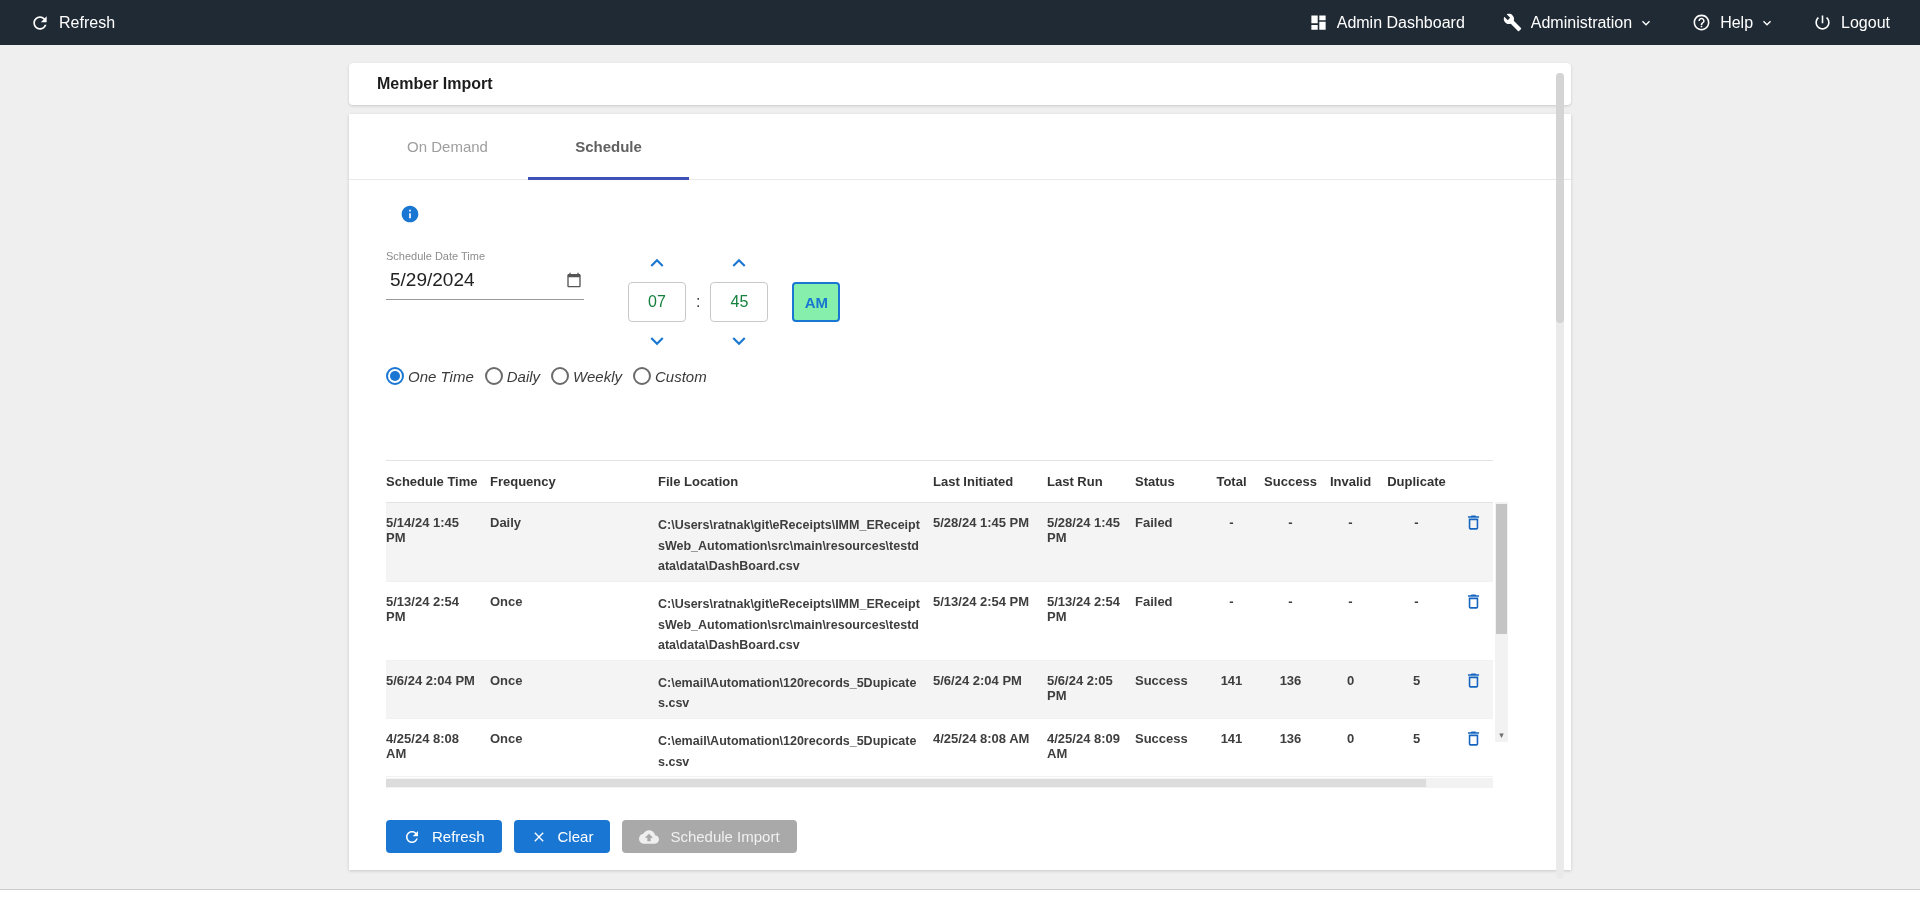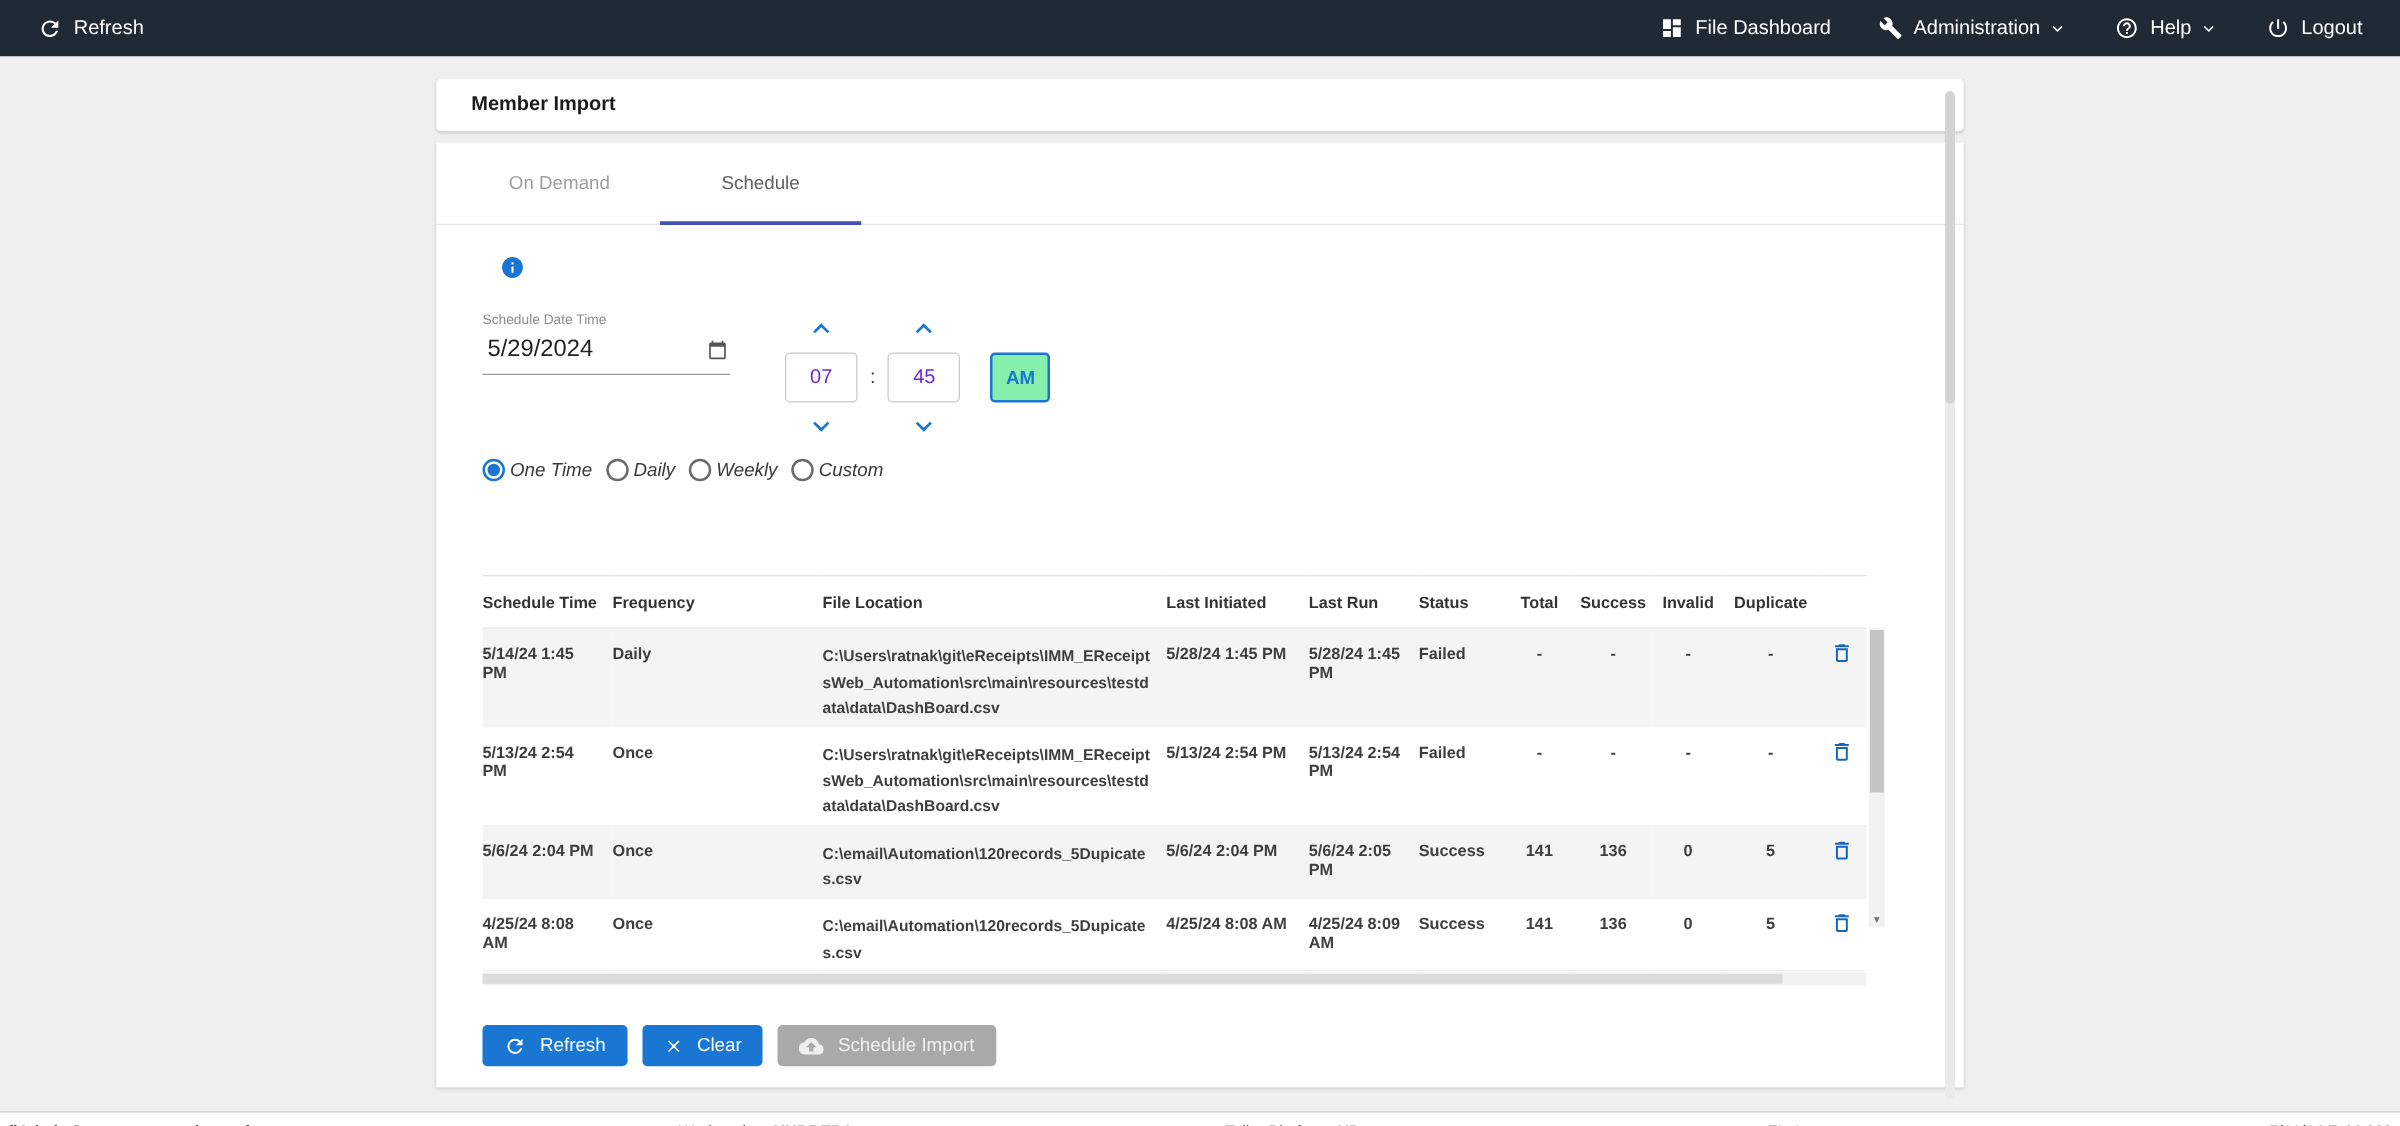--- a/index.html
+++ b/index.html
@@ -20,21 +20,21 @@
   .title-card { margin-top:18px; height:42px; background:#fff; border-radius:4px;
     box-shadow:0 1px 3px rgba(0,0,0,.16); display:flex; align-items:center; padding:14px 28px; }
   .title-card .pt { font-size:16px; font-weight:bold; color:#1c1c1c; }
   .panel { margin-top:9px; height:756px; background:#fff; border-radius:0;
     box-shadow:0 1px 3px rgba(0,0,0,.16); overflow:hidden; }
 
   
   .tabs { height:66px; border-bottom:1px solid #e9e9e9; display:flex; padding-left:18px; }
   .tab { width:161px; display:flex; align-items:center; justify-content:center;
     font-size:15px; color:#9e9e9e; position:relative; cursor:pointer; }
-  .tab.active { color:#616161; }
+  .tab.active { color:#616161;font-weight:bold; }
   .tab.active::after { content:""; position:absolute; left:0; right:0; bottom:-1px; height:3px; background:#3f51b5; }
 
   .form { padding:0 37px; }
 
   
   .file-row { margin-top:24px; display:flex; align-items:center; }
   .file-input { width:846px; border:0; border-bottom:1px solid #9a9a9a; outline:none;
     font-size:15px; padding:4px 2px 10px; color:#333; background:transparent; font-family:inherit; }
   .file-input::placeholder { color:#9e9e9e; }
   .info-wrap { margin-left:14px; display:flex; cursor:pointer; }
@@ -45,21 +45,21 @@
   .date-field .small-label { font-size:11px; color:#8d8d8d; display:block; }
   .date-inner { display:flex; align-items:center; justify-content:space-between;
     border-bottom:1px solid #9a9a9a; padding:4px 2px 7px; margin-top:2px; }
   .date-input { border:0; outline:none; font-size:19px; color:#222; width:150px;
     font-family:inherit; background:transparent; }
   .time-widget { margin-left:44px; display:flex; align-items:center; }
   .spin-col { display:flex; flex-direction:column; align-items:center; }
   .spin { background:none; border:0; padding:0; cursor:pointer; height:26px; }
   .spin svg { display:block; }
   .time-box { width:58px; height:40px; border:1px solid #c9c9c9; border-radius:4px;
-    display:flex; align-items:center; justify-content:center; font-size:16px; color:#6d28d9; margin:6px 0; }
+    display:flex; align-items:center; justify-content:center; font-size:16px; color:#15803d; margin:6px 0; }
   .colon { margin:0 10px; font-size:16px; color:#3d3d3d; }
   .ampm { margin-left:24px; width:48px; height:40px; border:2px solid #1976d2; color:#1976d2;
     background:#86efac; border-radius:4px; font-size:15px; font-weight:bold; font-family:inherit; cursor:pointer; }
 
   
   .radio-row { margin-top:13px; display:flex; align-items:center; gap:11px; }
   .radio-item { display:flex; align-items:center; gap:4px; font-size:15px; color:#3a3a3a; cursor:pointer;font-style:italic; }
   .radio { width:18px; height:18px; border:2px solid #6b6b6b; border-radius:50%; position:relative; flex:none; }
   .radio.checked { border-color:#1976d2; }
   .radio.checked::after { content:""; position:absolute; inset:2px; background:#1976d2; border-radius:50%; }
@@ -117,21 +117,21 @@
     <svg width="20" height="20" viewBox="0 0 24 24" fill="#fff">
         <path d="M17.65 6.35C16.2 4.9 14.21 4 12 4c-4.42 0-7.99 3.58-7.99 8s3.57 8 7.99 8c3.73 0 6.84-2.55 7.73-6h-2.08c-.82 2.33-3.04 4-5.65 4-3.31 0-6-2.69-6-6s2.69-6 6-6c1.66 0 3.14.69 4.22 1.78L13 11h7V4l-2.35 2.35z"></path>
       </svg>
     <span>Refresh</span>
   </div>
   <nav class="tb-right">
     <div class="tb-item">
       <svg width="19" height="19" viewBox="0 0 24 24" fill="#fff">
           <path d="M3 13h8V3H3v10zm0 8h8v-6H3v6zm10 0h8V11h-8v10zm0-18v6h8V3h-8z"></path>
         </svg>
-      <span>File Dashboard</span>
+      <span>Admin Dashboard</span>
     </div>
     <div class="tb-item">
       <svg width="19" height="19" viewBox="0 0 24 24" fill="#fff">
           <path d="M22.7 19l-9.1-9.1c.9-2.3.4-5-1.5-6.9-2-2-5-2.4-7.4-1.3L9 6 6 9 1.6 4.7C.4 7.1.9 10.1 2.9 12.1c1.9 1.9 4.6 2.4 6.9 1.5l9.1 9.1c.4.4 1 .4 1.4 0l2.3-2.3c.5-.4.5-1.1.1-1.4z"></path>
         </svg>
       <span>Administration</span>
       <svg class="caret" width="16" height="16" viewBox="0 0 24 24" fill="#fff">
           <path d="M7.41 8.59L12 13.17l4.59-4.58L18 10l-6 6-6-6z"></path>
         </svg>
     </div>

